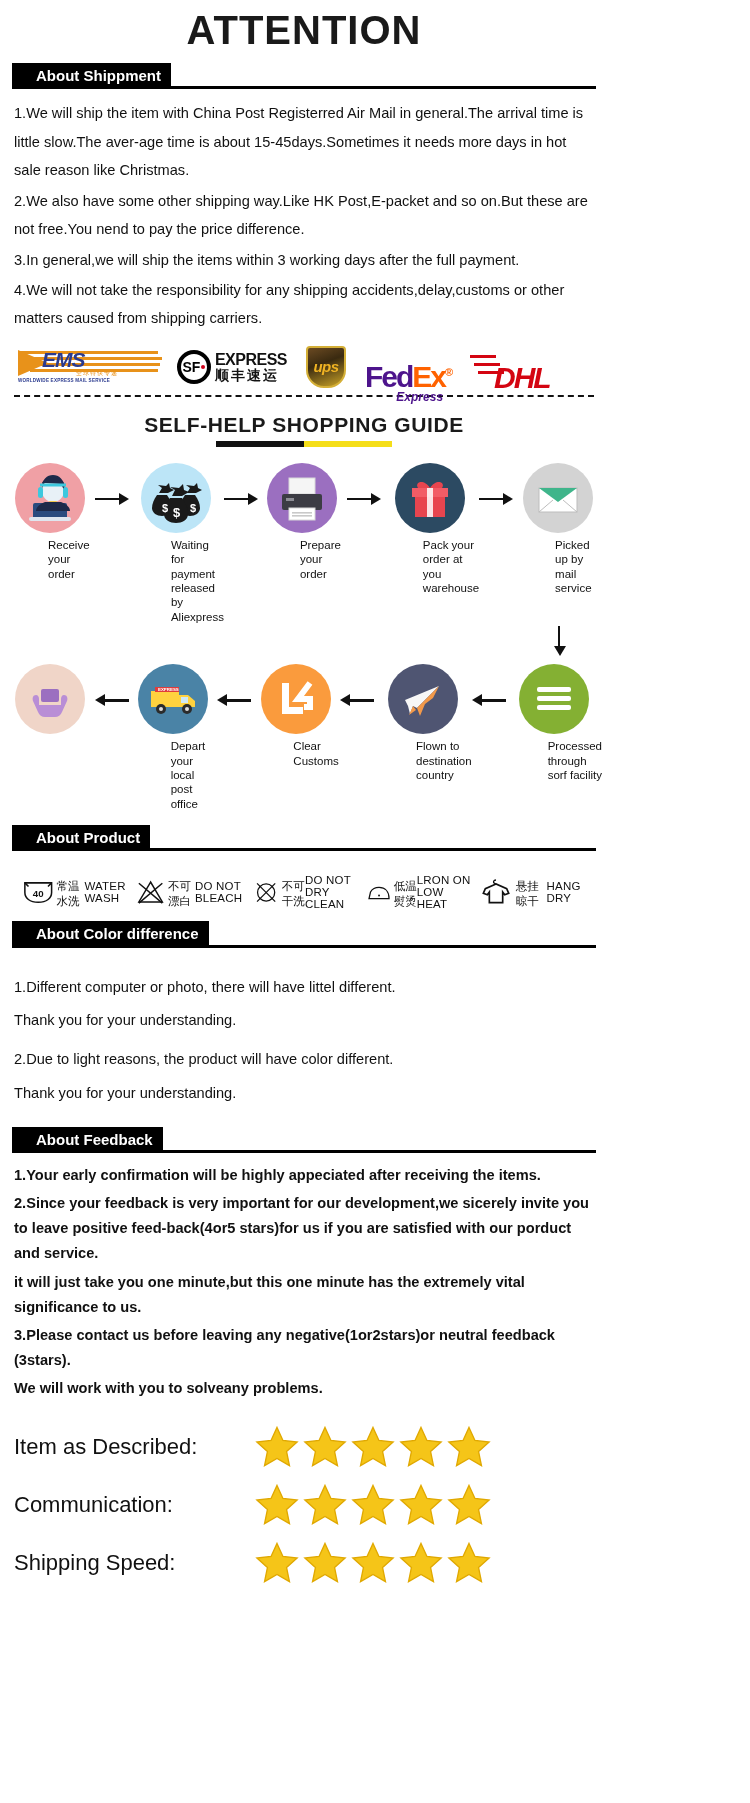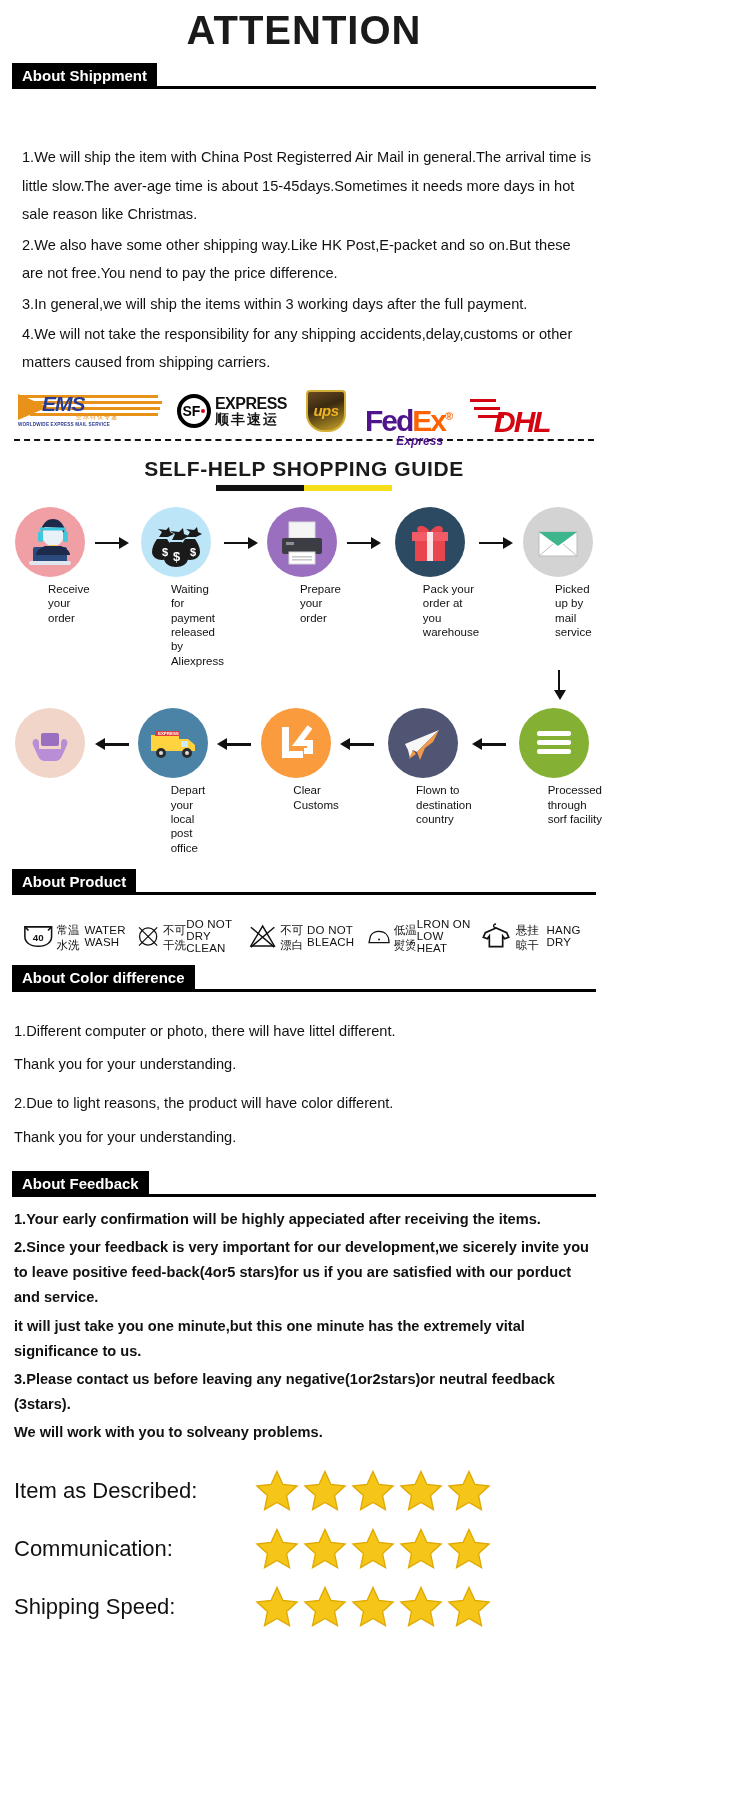--- a/index.html
+++ b/index.html
@@ -29,33 +29,33 @@
     display:flex;
     align-items:flex-end;
     margin:0 12px 0 12px;
     position:relative;
   }
   .sec-head .tag {
     background:#000;
     color:#fff;
     font-size:15px;
     font-weight:bold;
-    padding:4px 10px 5px 10px;
+    padding:4px 10px 5px 24px;
     line-height:1.15;
     white-space:nowrap;
   }
   .sec-head .rule {
     flex:1;
     height:3px;
     background:#000;
     margin-bottom:0px;
   }
 
   
-  .ship-body { padding:10px 14px 4px 22px;margin-top:44px; }
+  .ship-body { padding:10px 14px 4px 14px; }
   .ship-body p {
     margin:0 0 2px 0;
     font-size:14.6px;
     line-height:1.95;
     color:#111;
   }
 
   
   .carriers {
     display:flex;
@@ -437,34 +437,34 @@
         <path d="M8 8h44v16c0 9-8 16-22 16S8 33 8 24z" fill="none" stroke="#111" stroke-width="2.5"></path>
         <path d="M8 8l6 6M52 8l-6 6" stroke="#111" stroke-width="2.5" fill="none"></path>
         <text x="30" y="32" text-anchor="middle" font-size="16" font-weight="bold" fill="#111" font-family="Liberation Sans, sans-serif">40</text>
       </svg>
       <div class="wash-zh">常温水洗</div>
       <div class="wash-en">WATER WASH</div>
     </div>
 
     <div class="wash-cell">
       <svg width="60" height="46" viewBox="0 0 60 46">
+        <path d="M30 6L10 40h40z" fill="none" stroke="#111" stroke-width="2.5"></path>
+        <path d="M10 8l40 34M50 8L10 42" stroke="#111" stroke-width="2.5" fill="none"></path>
+      </svg>
+      <div class="wash-zh">不可漂白</div>
+      <div class="wash-en">DO NOT BLEACH</div>
+    </div>
+
+    <div class="wash-cell">
+      <svg width="60" height="46" viewBox="0 0 60 46">
         <circle cx="30" cy="24" r="17" fill="none" stroke="#111" stroke-width="2.5"></circle>
         <path d="M12 6l36 36M48 6L12 42" stroke="#111" stroke-width="2.5" fill="none"></path>
       </svg>
       <div class="wash-zh">不可干洗</div>
       <div class="wash-en">DO NOT DRY CLEAN</div>
-    </div>
-
-    <div class="wash-cell">
-      <svg width="60" height="46" viewBox="0 0 60 46">
-        <path d="M30 6L10 40h40z" fill="none" stroke="#111" stroke-width="2.5"></path>
-        <path d="M10 8l40 34M50 8L10 42" stroke="#111" stroke-width="2.5" fill="none"></path>
-      </svg>
-      <div class="wash-zh">不可漂白</div>
-      <div class="wash-en">DO NOT BLEACH</div>
     </div>
 
     <div class="wash-cell">
       <svg width="60" height="46" viewBox="0 0 60 46">
         <path d="M10 36h40c0-14-8-22-20-22-8 0-14 4-17 9z" fill="none" stroke="#111" stroke-width="2.5"></path>
         <circle cx="30" cy="30" r="1.9" fill="#111"></circle>
       </svg>
       <div class="wash-zh">低温熨烫</div>
       <div class="wash-en">LRON ON LOW HEAT</div>
     </div>

